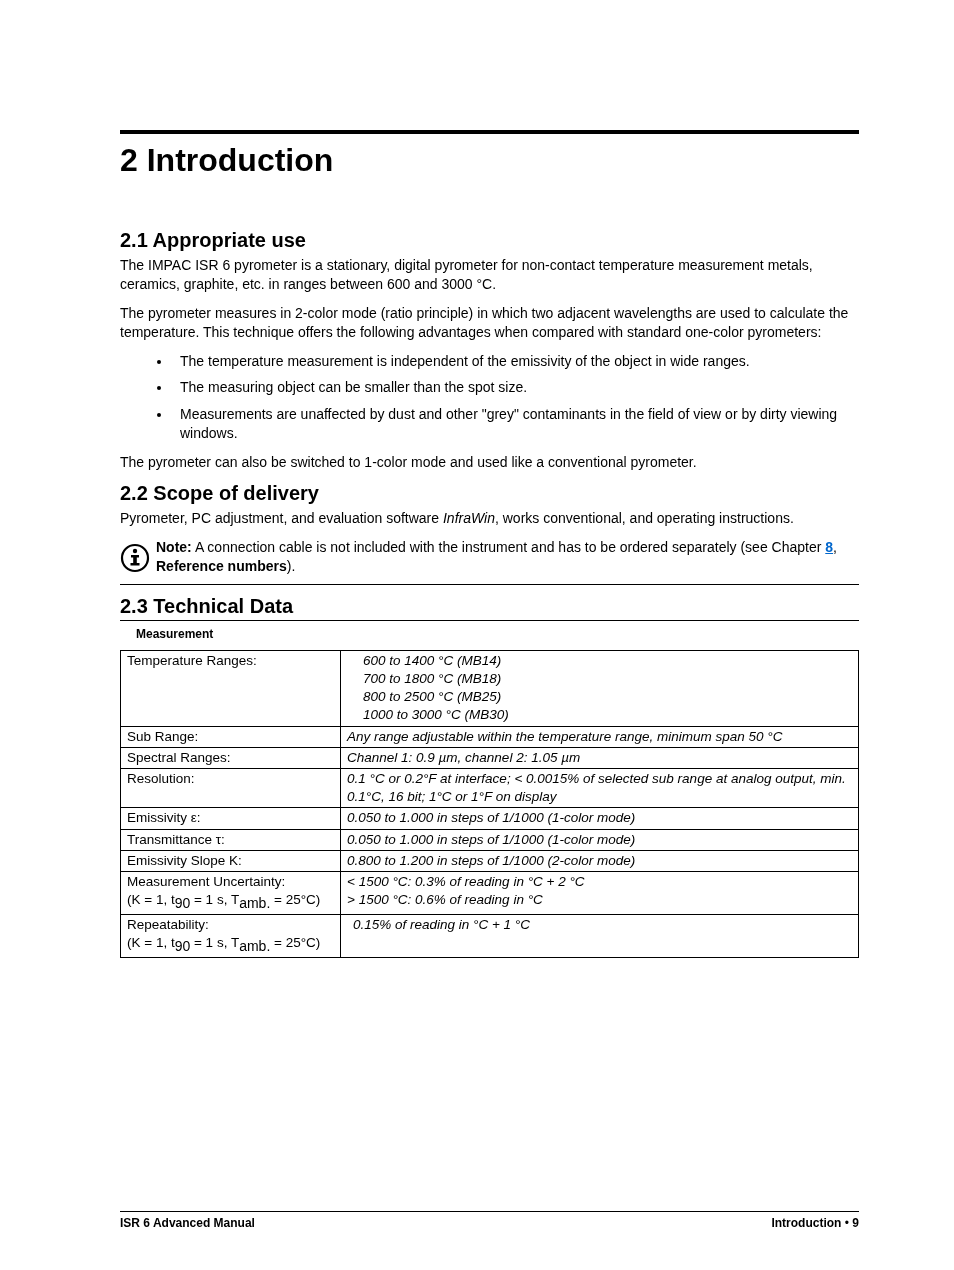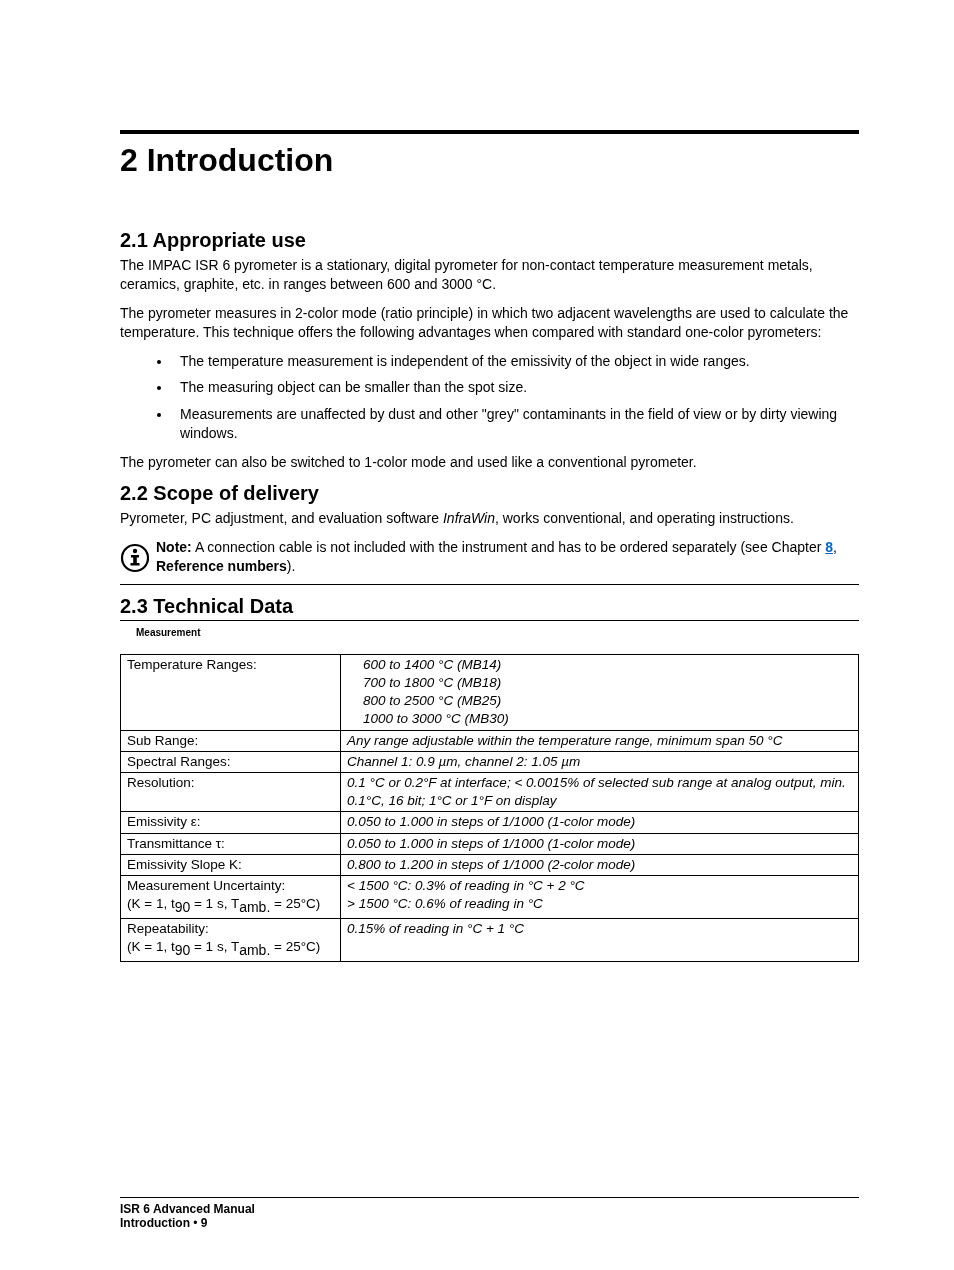--- a/index.html
+++ b/index.html
@@ -30,24 +30,24 @@
       font-weight: bold;
       margin-bottom: 4px;
       margin-top: 10px;
     }
     h2.underlined {
       border-bottom: 1.5px solid #000;
       padding-bottom: 2px;
       margin-bottom: 6px;
     }
     h3 {
-      font-size: 10px;
+      font-size: 12px;
       font-weight: bold;
       margin-top: 6px;
-      margin-bottom: 16px;
+      margin-bottom: 9px;
       padding-left: 16px;
     }
     p {
       margin-bottom: 10px;
       line-height: 1.35;
     }
     ul {
       list-style-type: disc;
       padding-left: 52px;
       margin-bottom: 10px;
@@ -116,21 +116,20 @@
       box-sizing: border-box;
     }
     .footer-rule {
       border-top: 1.5px solid #000;
       margin-bottom: 4px;
     }
     .footer-line {
       display: flex;
       justify-content: space-between;
       font-size: 12px;
-      flex-direction: column;
     }
   </style>
 </head>
 <body>
 
 <div class="title-rule"></div>
 <h1>2  Introduction</h1>
 
 <h2>2.1   Appropriate use</h2>
 <p>The IMPAC ISR 6 pyrometer is a stationary, digital pyrometer for non-contact temperature measurement metals, ceramics, graphite, etc. in ranges between 600 and 3000 °C.</p>
@@ -205,21 +204,21 @@
     <td class="col2" style="padding-left:6px">
       <span>&lt; 1500 °C: 0.3% of reading in °C + 2 °C</span><br>
       <span>&gt; 1500 °C: 0.6% of reading in °C</span>
     </td>
   </tr>
   <tr>
     <td class="col1">
       <span>Repeatability:</span><br>
       <span>(K = 1, t</span><span class="sub">90</span><span> = 1 s, T</span><span class="sub">amb.</span><span> = 25°C)</span>
     </td>
-    <td class="col2" style="padding-left:6px">0.15% of reading in °C + 1 °C</td>
+    <td class="col2" style="padding-left:12px">0.15% of reading in °C + 1 °C</td>
   </tr>
 </tbody>
   </table>
 
 <div class="footer">
   <div class="footer-rule"></div>
   <div class="footer-line">
     <span class="bold">ISR 6 Advanced Manual</span>
     <span>
       <span class="bold">Introduction</span><span> • </span><span class="bold">  9</span>

